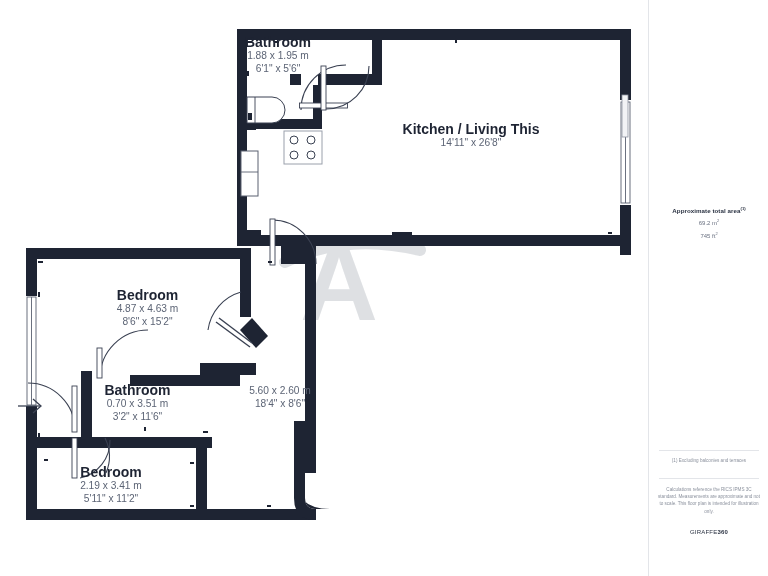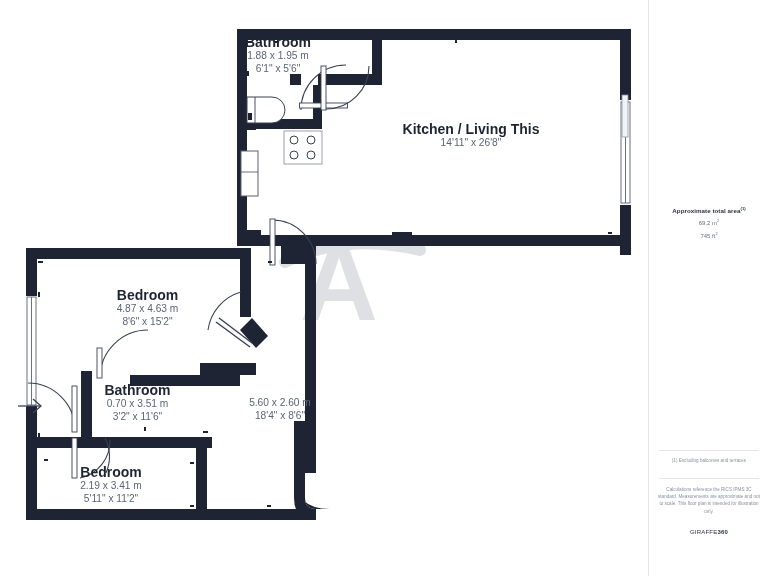--- a/index.html
+++ b/index.html
@@ -325,21 +325,21 @@
       <div class="rl-dim">4.87 x 4.63 m</div>
       <div class="rl-dim">8'6" x 15'2"</div>
     </div>
 
     <div class="room-label" style="left:75px; top:384px; width:125px;">
       <div class="rl-name">Bathroom</div>
       <div class="rl-dim">0.70 x 3.51 m</div>
       <div class="rl-dim">3'2" x 11'6"</div>
     </div>
 
-    <div class="room-label" style="left:210px; top:396px; width:140px;">
+    <div class="room-label" style="left:210px; top:384px; width:140px;">
       <div class="rl-dim">5.60 x 2.60 m</div>
       <div class="rl-dim">18'4" x 8'6"</div>
     </div>
 
     <div class="room-label" style="left:46px; top:466px; width:130px;">
       <div class="rl-name">Bedroom</div>
       <div class="rl-dim">2.19 x 3.41 m</div>
       <div class="rl-dim">5'11" x 11'2"</div>
     </div>
   </div>

